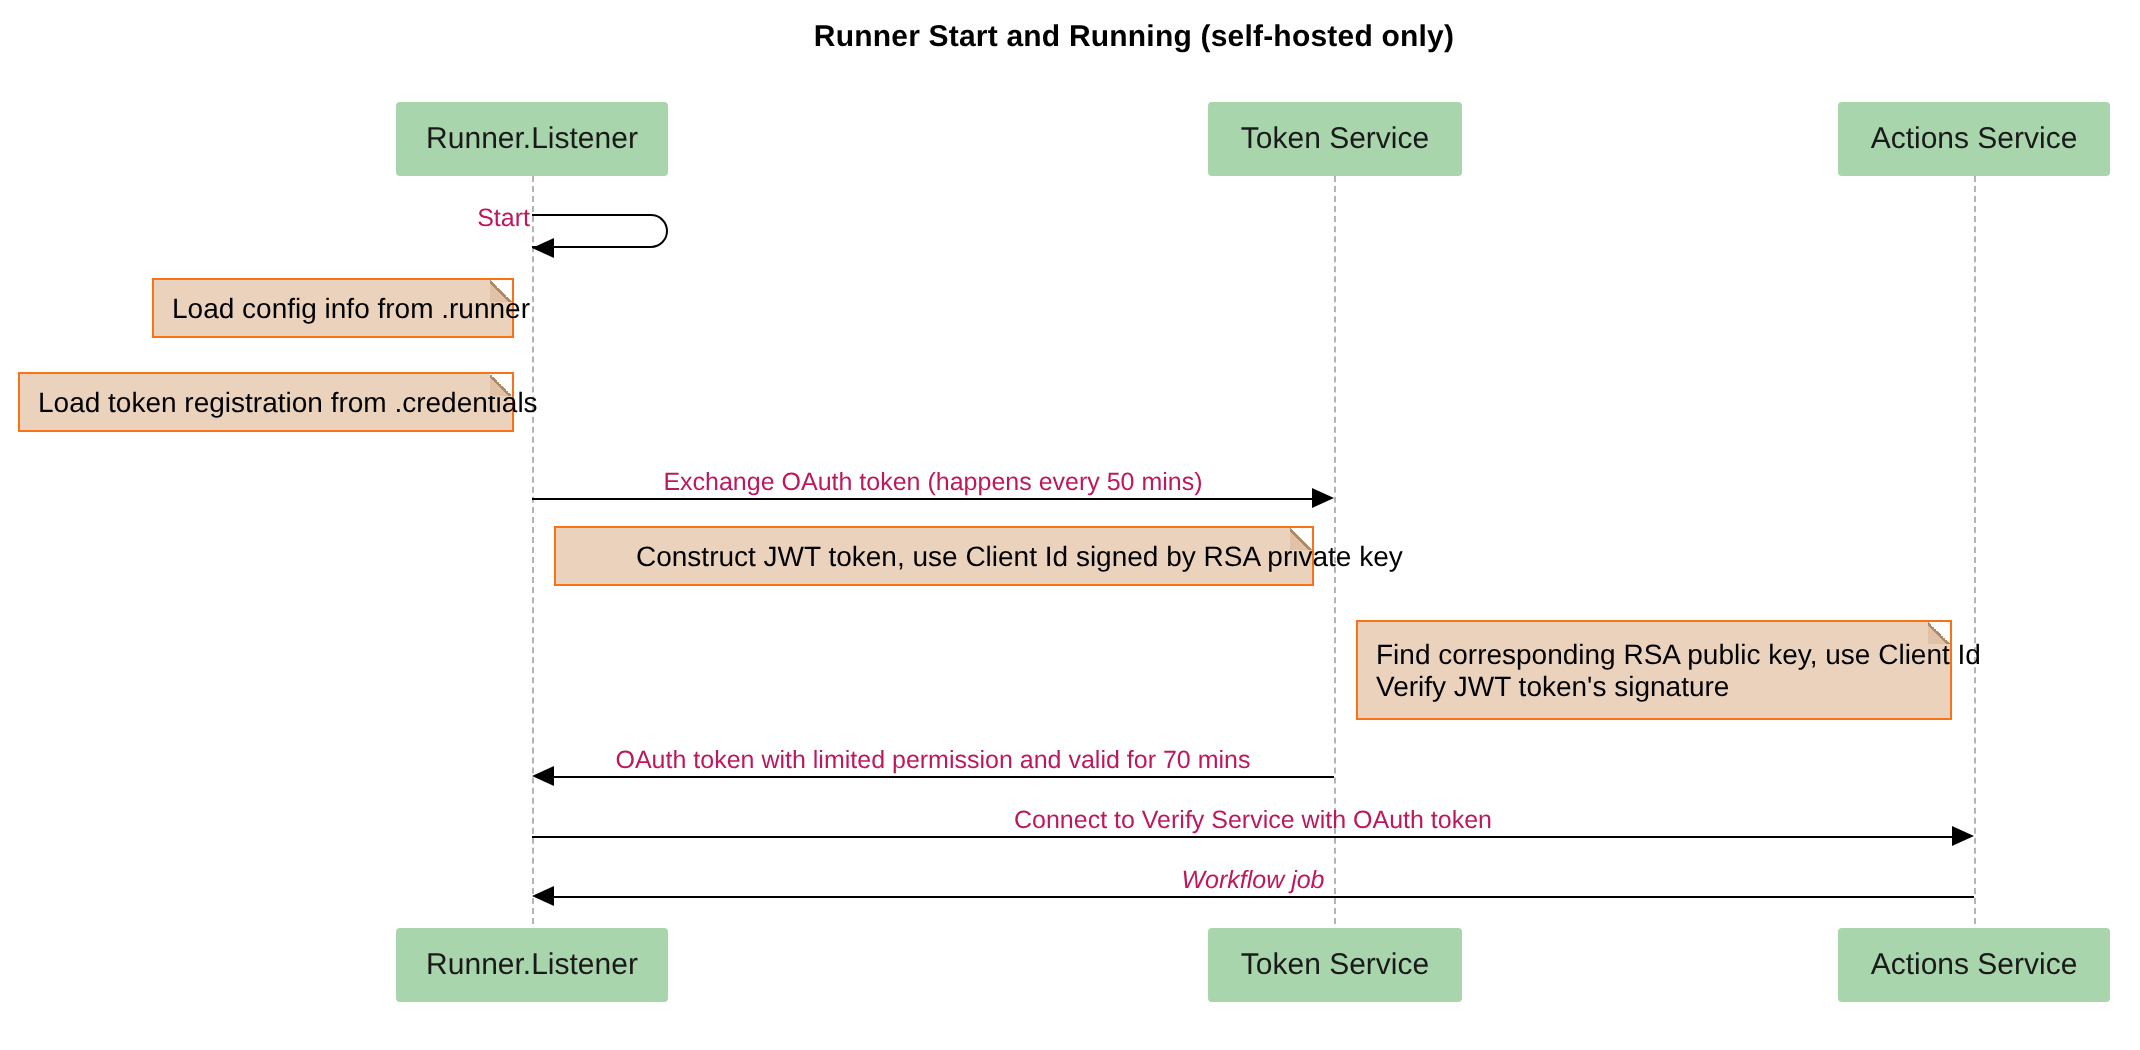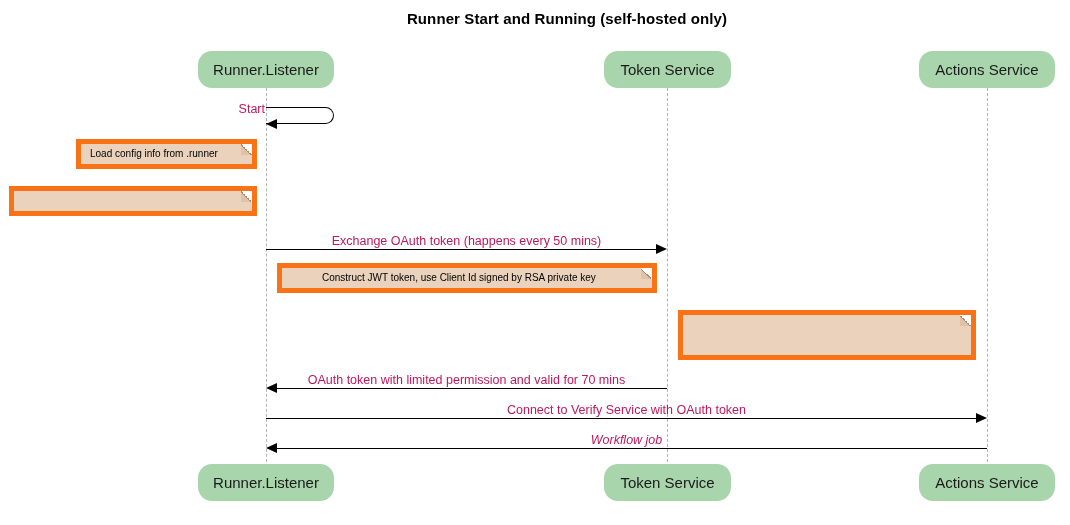--- a/index.html
+++ b/index.html
@@ -36,39 +36,39 @@
     position: absolute;
     width: 0;
     border-left: 1px dashed #b4b4b4;
   }
 
   
   .participant {
     position: absolute;
     box-sizing: border-box;
     background: #a9d5ac;
-    border-radius: 14px;
+    border-radius: 2px;
     display: flex;
     align-items: center;
     justify-content: center;
     font-size: 15px;
     color: #1a1a1a;
     white-space: nowrap;
   }
 
   
   .note {
     position: absolute;
     box-sizing: border-box;
     background: #ead2bc;
-    border: 5px solid #f97316;
+    border: 1px solid #f97316;
     display: flex;
     align-items: center;
     padding: 5px 9px;
-    font-size: 10px;
+    font-size: 14px;
     color: #000000;
     line-height: 16px;
     white-space: pre;
   }
   .note .fold {
     position: absolute;
     top: 0;
     right: 0;
     width: 11px;
     height: 11px;
@@ -131,33 +131,36 @@
   <div class="msg-label" style="left:215px; top:102px; width:50px; text-align:right;">Start</div>
   <div class="selfloop" style="left:266px; top:107px; width:68px; height:17px;"></div>
   <div class="arrowhead left" style="left:266px; top:118.5px;"></div>
 
   <div class="note" style="left:76px; top:139px; width:181px; height:30px;">
     <span>Load config info from .runner</span>
     <span class="fold"></span>
   </div>
 
   <div class="note" style="left:9px; top:186px; width:248px; height:30px;">
+    <span>Load token registration from .credentials</span>
     <span class="fold"></span>
   </div>
 
   <div class="msg-label" style="left:266px; top:234px; width:401px;">Exchange OAuth token (happens every 50 mins)</div>
   <div class="msg-line" style="left:266px; top:249px; width:390px;"></div>
   <div class="arrowhead right" style="left:656px; top:243.5px;"></div>
 
   <div class="note" style="left:277px; top:263px; width:380px; height:30px;padding-left:40px;">
     <span>Construct JWT token, use Client Id signed by RSA private key</span>
     <span class="fold"></span>
   </div>
 
   <div class="note" style="left:678px; top:310px; width:298px; height:50px;">
+    <span>Find corresponding RSA public key, use Client Id
+Verify JWT token's signature</span>
     <span class="fold"></span>
   </div>
 
   <div class="msg-label" style="left:266px; top:373px; width:401px;">OAuth token with limited permission and valid for 70 mins</div>
   <div class="msg-line" style="left:277px; top:388px; width:390px;"></div>
   <div class="arrowhead left" style="left:266px; top:382.5px;"></div>
 
   <div class="msg-label" style="left:266px; top:403px; width:721px;">Connect to Verify Service with OAuth token</div>
   <div class="msg-line" style="left:266px; top:418px; width:710px;"></div>
   <div class="arrowhead right" style="left:976px; top:412.5px;"></div>

